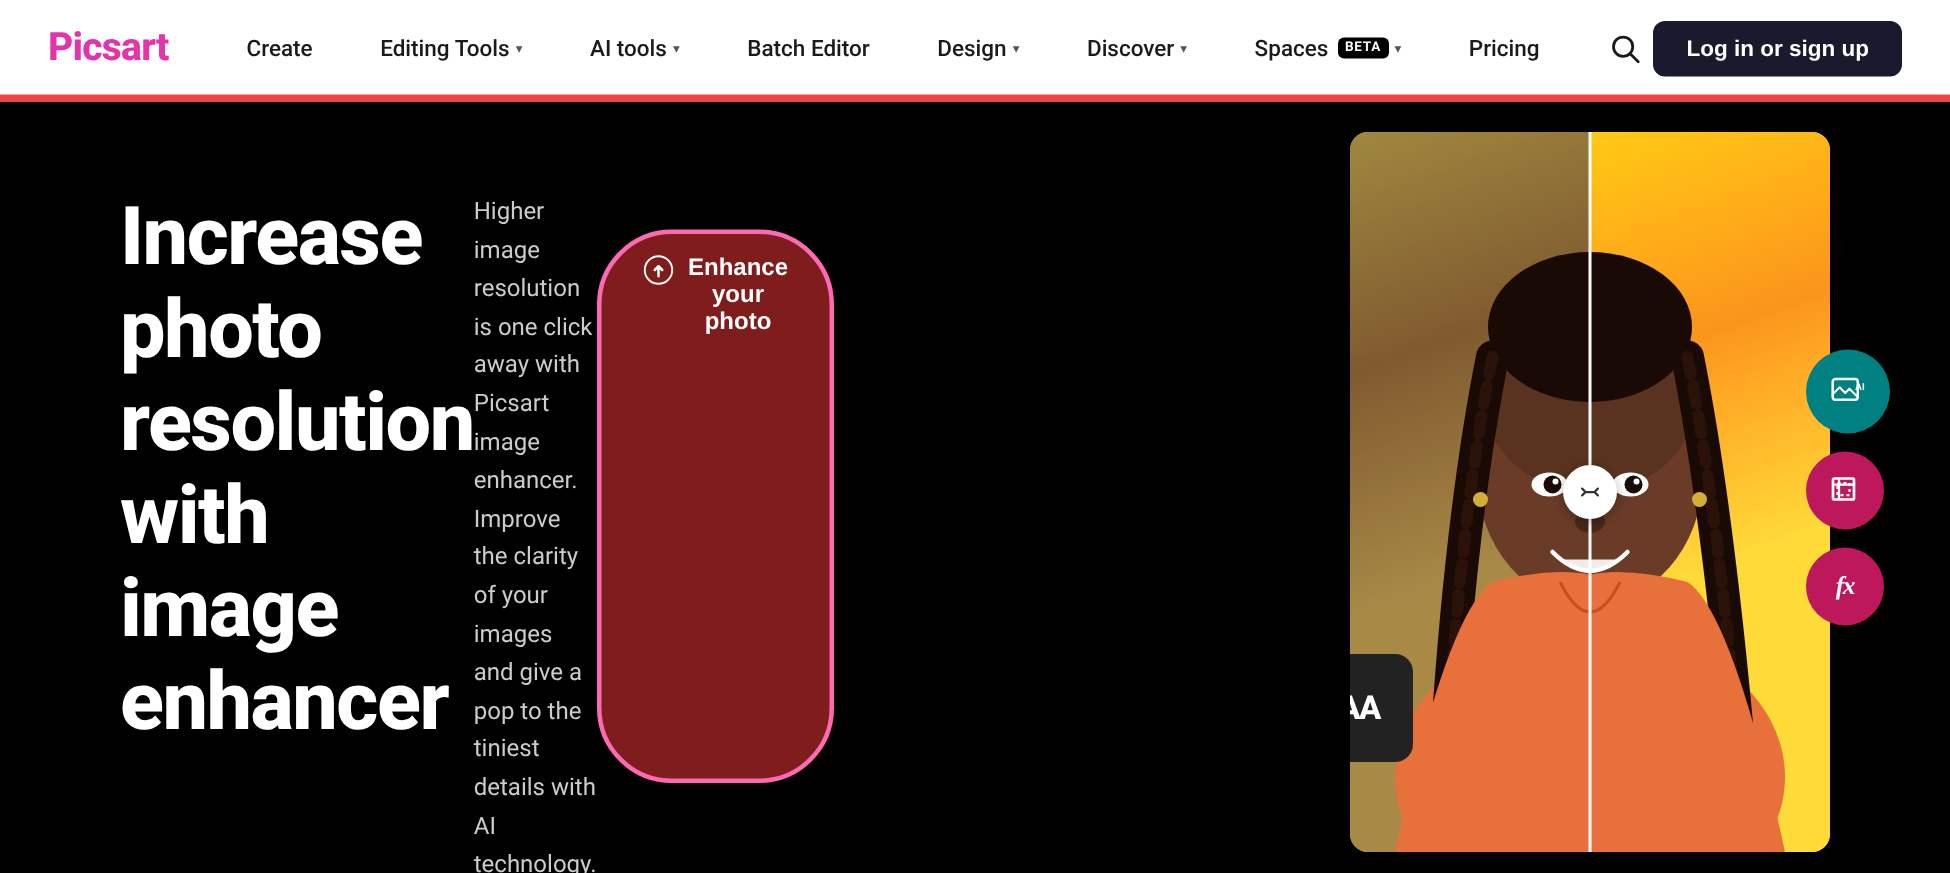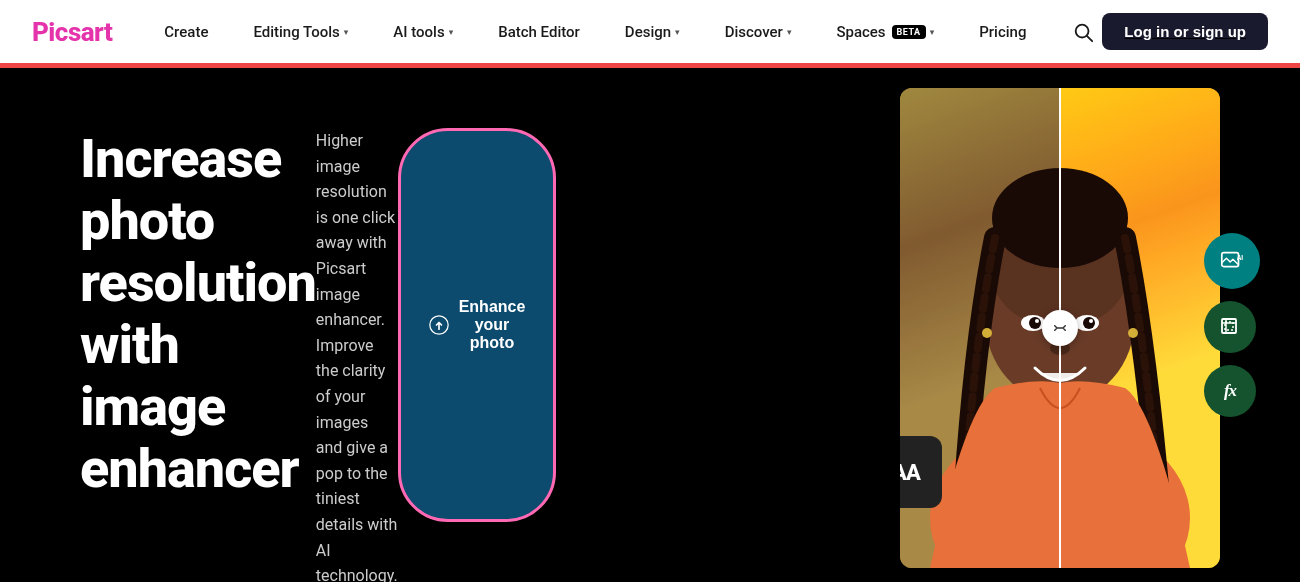--- a/index.html
+++ b/index.html
@@ -57,22 +57,21 @@
       color: #fff;
       font-size: 9px;
       font-weight: 700;
       padding: 2px 5px;
       border-radius: 4px;
       margin-left: 2px;
       letter-spacing: 0.5px;
     }
     .nav-right {
       display: flex;
-      align-items: flex-start;
-      text-decoration: underline;
+      align-items: flex-end;
     }
     .search-icon-btn {
       width: 38px;
       height: 38px;
       border: none;
       background: transparent;
       cursor: pointer;
       display: flex;
       align-items: center;
       justify-content: center;
@@ -115,32 +114,32 @@
     }
     .hero-subtitle {
       font-size: 16px;
       color: #ccc;
       line-height: 1.6;
       margin-bottom: 40px;
       max-width: 480px;
     }
     .enhance-btn {
       display: inline-flex;
-      align-items: center;
       gap: 10px;
-      background: #0c4a6e;
+      background: #7f1d1d;
       color: #fff;
       border: 3px solid #ff69b4;
       padding: 14px 28px;
       border-radius: 50px;
       font-size: 16px;
       font-weight: 700;
       cursor: pointer;
       width: fit-content;
       transition: background 0.2s;
+      margin-top: 25px;
     }
     .upload-icon {
       font-size: 18px;
     }
 
     
     .hero-right {
       flex: 1;
       position: relative;
       display: flex;
@@ -260,21 +259,21 @@
       transform: translateY(-50%);
       display: flex;
       flex-direction: column;
       gap: 12px;
       z-index: 20;
     }
     .tool-btn {
       width: 52px;
       height: 52px;
       border-radius: 50%;
-      background: #14532d;
+      background: #be185d;
       display: flex;
       align-items: center;
       justify-content: center;
       cursor: pointer;
       border: none;
       color: #fff;
       font-size: 18px;
     }
     .tool-btn:first-child {
       background: #008080;

